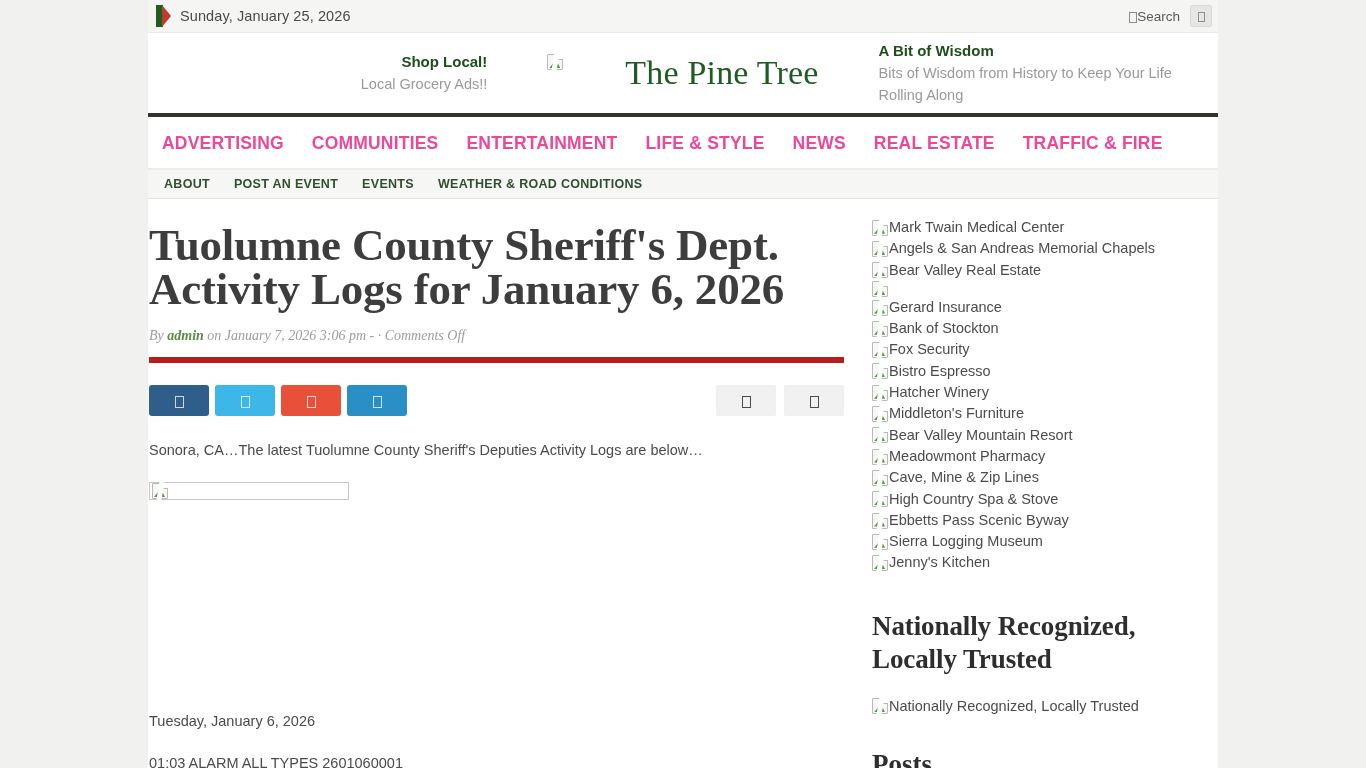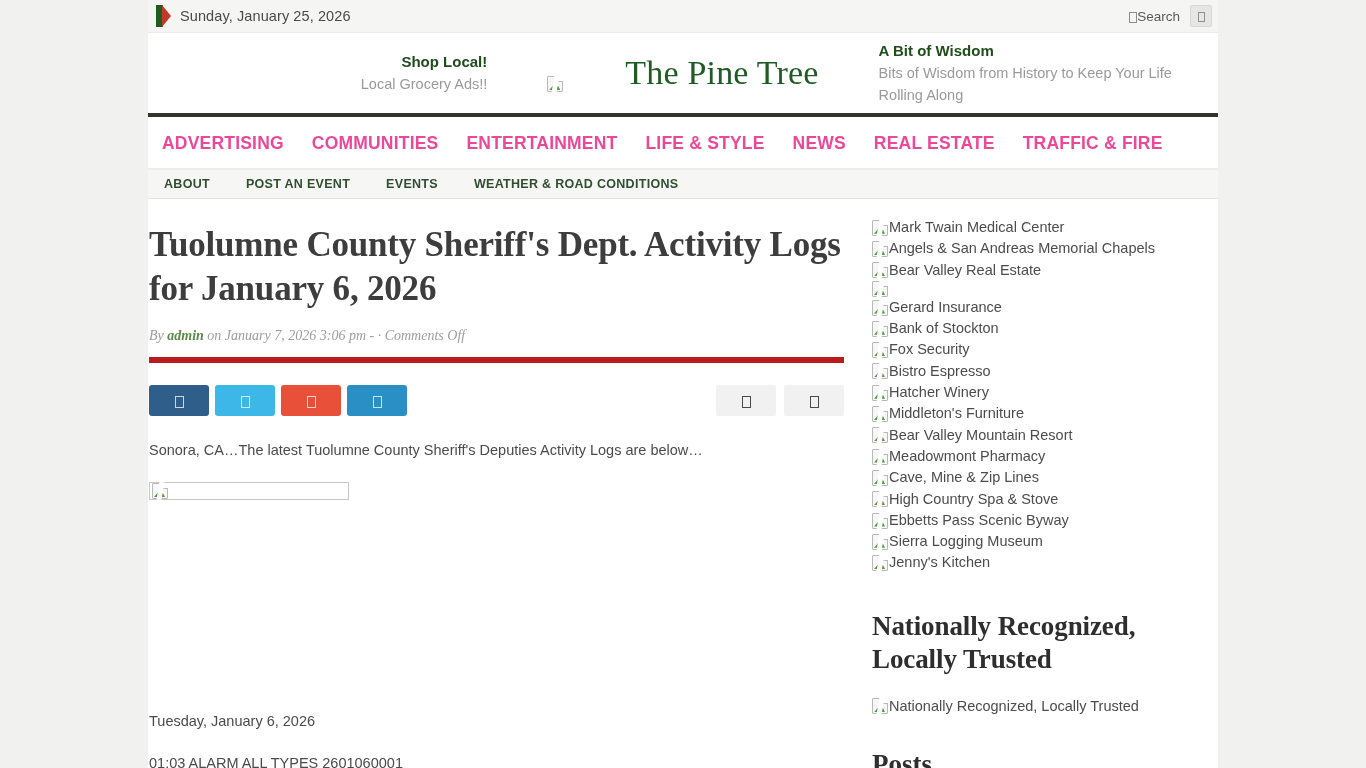--- a/index.html
+++ b/index.html
@@ -98,21 +98,21 @@
     align-items: center;
     height: 84px;
     padding: 0 2px;
     border-bottom: 4px solid #333330;
   }
   .mast-col {
     flex: 0 0 33.33%;
     padding: 0 8px;
   }
   .mast-col.left { text-align: right; padding-right: 18px; }
-  .mast-col.center { text-align: center; display: flex; align-items: flex-end; justify-content: center; gap: 0px;}
+  .mast-col.center { text-align: center; display: flex; align-items: flex-start; justify-content: center; gap: 0px;}
   .mast-col.right { text-align: left; padding-left: 18px; }
 
   .promo-title {
     font-size: 15px;
     font-weight: bold;
     color: #1f4d1c;
     line-height: 22px;
   }
   .promo-sub {
     font-size: 14.5px;
@@ -186,21 +186,21 @@
 
   
   .subnav {
     background: #f6f6f4;
     border-top: 1px solid #ececea;
     border-bottom: 1px solid #e4e4e2;
     padding: 7px 16px;
   }
   .subnav ul {
     list-style: none; margin: 0; padding: 0;
-    display: flex; column-gap: 36px;
+    display: flex; column-gap: 24px;
   }
   .subnav li {
     font-size: 12.5px;
     font-weight: bold;
     color: #2f4f2f;
     letter-spacing: .3px;
     cursor: pointer;
   }
 
   
@@ -212,21 +212,21 @@
     width: 712px;
     padding: 0 16px 0 1px;
   }
   .sidebar {
     width: 350px;
     padding: 0 10px 0 12px;
   }
 
   .post-title {
     font-family: "Liberation Serif", serif;
-    font-size: 35px;
+    font-size: 45px;
     font-weight: bold;
     line-height: 44px;
     color: #3d3d3d;
     margin: 6px 0 12px 0;
     letter-spacing: -.2px;
   }
   .byline {
     font-family: "Liberation Serif", serif;
     font-style: italic;
     font-size: 14px;

